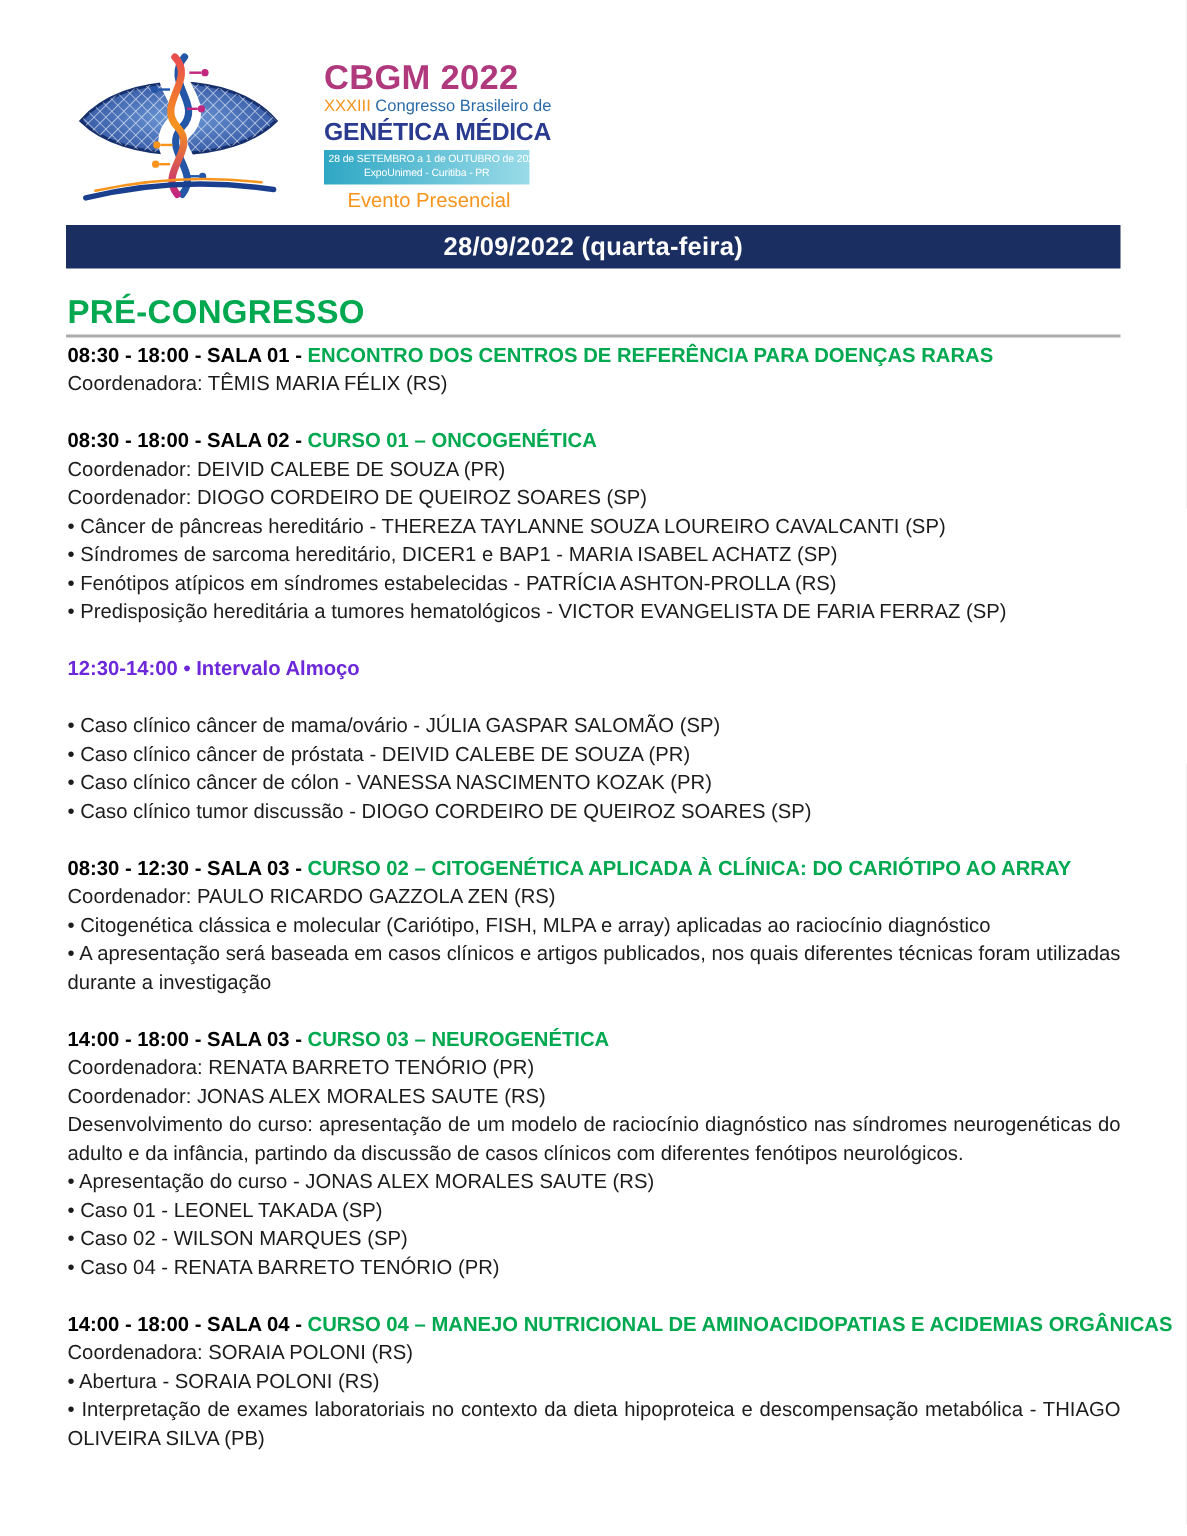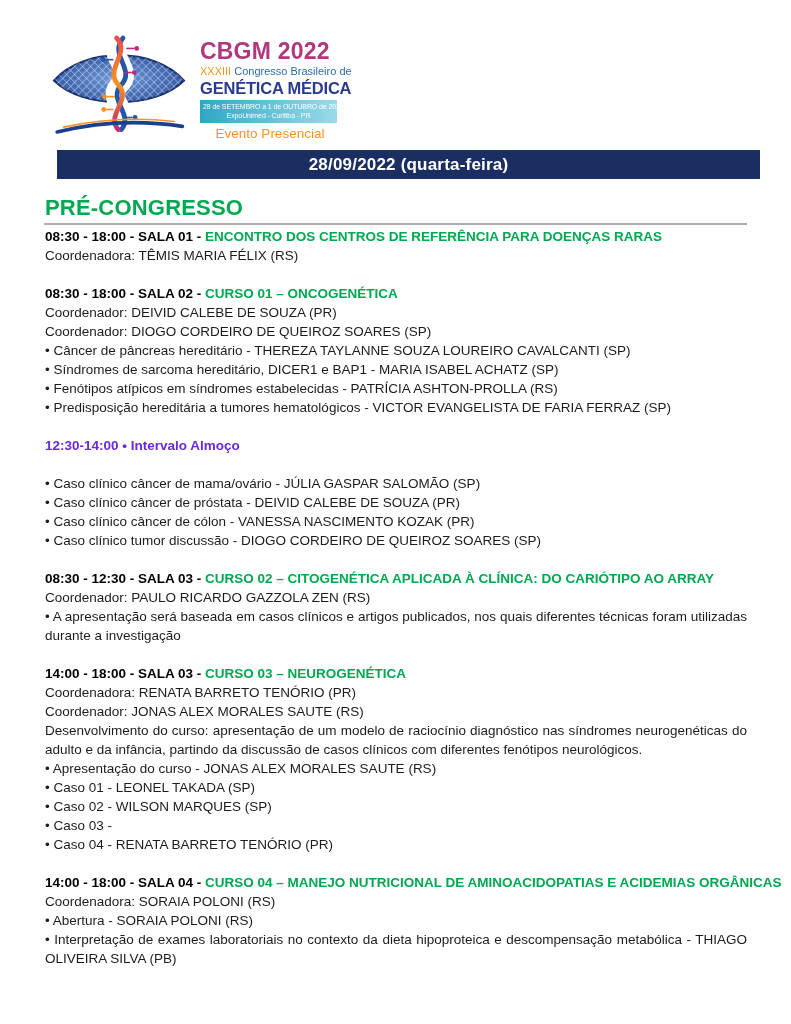--- a/index.html
+++ b/index.html
@@ -9,21 +9,21 @@
   }
   *{box-sizing:border-box;}
   html,body{margin:0;padding:0;background:#e8e8e8;}
   .page{
     position:relative;width:791px;height:1024px;background:#ffffff;margin:0 auto;
     font-family:"Liberation Sans", sans-serif;color:var(--text);overflow:hidden;
   }
   
   .logo{position:absolute;left:44px;top:34px;display:flex;align-items:flex-start;}
   .logo-eye{width:150px;height:106px;flex:0 0 auto;}
-  .logo-text{margin-left:6px;margin-top:6px;width:140px;}
+  .logo-text{margin-left:22px;margin-top:6px;width:140px;}
   .logo-name{font-size:23px;font-weight:bold;color:var(--logo_magenta);letter-spacing:.2px;line-height:1;}
   .logo-series{font-size:11px;line-height:1.25;margin-top:2px;white-space:nowrap;}
   .logo-series .roman{color:var(--logo_orange);}
   .logo-series .rest{color:var(--logo_blue);}
   .logo-title{font-size:16.5px;font-weight:bold;color:var(--logo_navy);letter-spacing:-.2px;line-height:1.15;white-space:nowrap;}
   .logo-dates{
     margin-top:2px;background:linear-gradient(90deg,var(--teal_start),var(--teal_end));
     color:#fff;font-size:7px;line-height:1.35;text-align:center;padding:2px 3px;
     white-space:nowrap;letter-spacing:-.1px;width:137px;
   }
@@ -31,21 +31,21 @@
   
   .program-box{
     position:absolute;left:400px;top:72px;width:300px;height:50px;
     background:var(--box_blue);border:1px solid var(--box_blue_border);
     box-shadow:3px 3px 4px rgba(0,0,0,.3);
     display:flex;align-items:center;justify-content:center;
     color:#fff;font-weight:bold;font-size:22px;letter-spacing:.3px;white-space:nowrap;
   }
   
   .date-bar{
-    position:absolute;left:57px;top:150px;width:703px;height:29px;background:var(--navy_bar);
+    position:absolute;left:44px;top:150px;width:703px;height:29px;background:var(--navy_bar);
     color:#fff;font-weight:bold;font-size:17px;line-height:29px;text-align:center;letter-spacing:.2px;
   }
   
   .section-heading{position:absolute;left:45px;top:195px;color:var(--green);font-weight:bold;font-size:22px;letter-spacing:.2px;}
   .heading-rule{position:absolute;left:44px;top:223px;width:703px;height:0;border-top:2px solid var(--rule_gray);}
   
   .content{position:absolute;left:45px;top:227px;width:702px;font-size:13.5px;}
   .content p.line{margin:0;line-height:19px;min-height:19px;}
   .content .justify{text-align:justify;}
   .content .session{white-space:nowrap;}
@@ -132,30 +132,30 @@
       <p class="line">&nbsp;</p>
       <p class="line bold">12:30-14:00 • Intervalo Almoço</p>
       <p class="line">&nbsp;</p>
       <p class="line">• Caso clínico câncer de mama/ovário - JÚLIA GASPAR SALOMÃO (SP)</p>
       <p class="line">• Caso clínico câncer de próstata - DEIVID CALEBE DE SOUZA (PR)</p>
       <p class="line">• Caso clínico câncer de cólon - VANESSA NASCIMENTO KOZAK (PR)</p>
       <p class="line">• Caso clínico tumor discussão - DIOGO CORDEIRO DE QUEIROZ SOARES (SP)</p>
       <p class="line">&nbsp;</p>
       <p class="line session"><span class="time">08:30 - 12:30 - SALA 03 - </span><span class="title">CURSO 02 – CITOGENÉTICA APLICADA À CLÍNICA: DO CARIÓTIPO AO ARRAY</span></p>
       <p class="line">Coordenador: PAULO RICARDO GAZZOLA ZEN (RS)</p>
+      <p class="line">• Citogenética clássica e molecular (Cariótipo, FISH, MLPA e array) aplicadas ao raciocínio diagnóstico</p>
       <p class="line justify">• A apresentação será baseada em casos clínicos e artigos publicados, nos quais diferentes técnicas foram utilizadas durante a investigação</p>
       <p class="line">&nbsp;</p>
       <p class="line session"><span class="time">14:00 - 18:00 - SALA 03 - </span><span class="title">CURSO 03 – NEUROGENÉTICA</span></p>
       <p class="line">Coordenadora: RENATA BARRETO TENÓRIO (PR)</p>
       <p class="line">Coordenador: JONAS ALEX MORALES SAUTE (RS)</p>
       <p class="line justify">Desenvolvimento do curso: apresentação de um modelo de raciocínio diagnóstico nas síndromes neurogenéticas do adulto e da infância, partindo da discussão de casos clínicos com diferentes fenótipos neurológicos.</p>
       <p class="line">• Apresentação do curso - JONAS ALEX MORALES SAUTE (RS)</p>
       <p class="line">• Caso 01 - LEONEL TAKADA (SP)</p>
       <p class="line">• Caso 02 - WILSON MARQUES (SP)</p>
-      <p class="line">• Caso 03 -</p>
       <p class="line">• Caso 04 - RENATA BARRETO TENÓRIO (PR)</p>
       <p class="line">&nbsp;</p>
       <p class="line session"><span class="time">14:00 - 18:00 - SALA 04 - </span><span class="title">CURSO 04 – MANEJO NUTRICIONAL DE AMINOACIDOPATIAS E ACIDEMIAS ORGÂNICAS</span></p>
       <p class="line">Coordenadora: SORAIA POLONI (RS)</p>
       <p class="line">• Abertura - SORAIA POLONI (RS)</p>
       <p class="line justify">• Interpretação de exames laboratoriais no contexto da dieta hipoproteica e descompensação metabólica - THIAGO OLIVEIRA SILVA (PB)</p>
     </div>
 
 </div>
 

